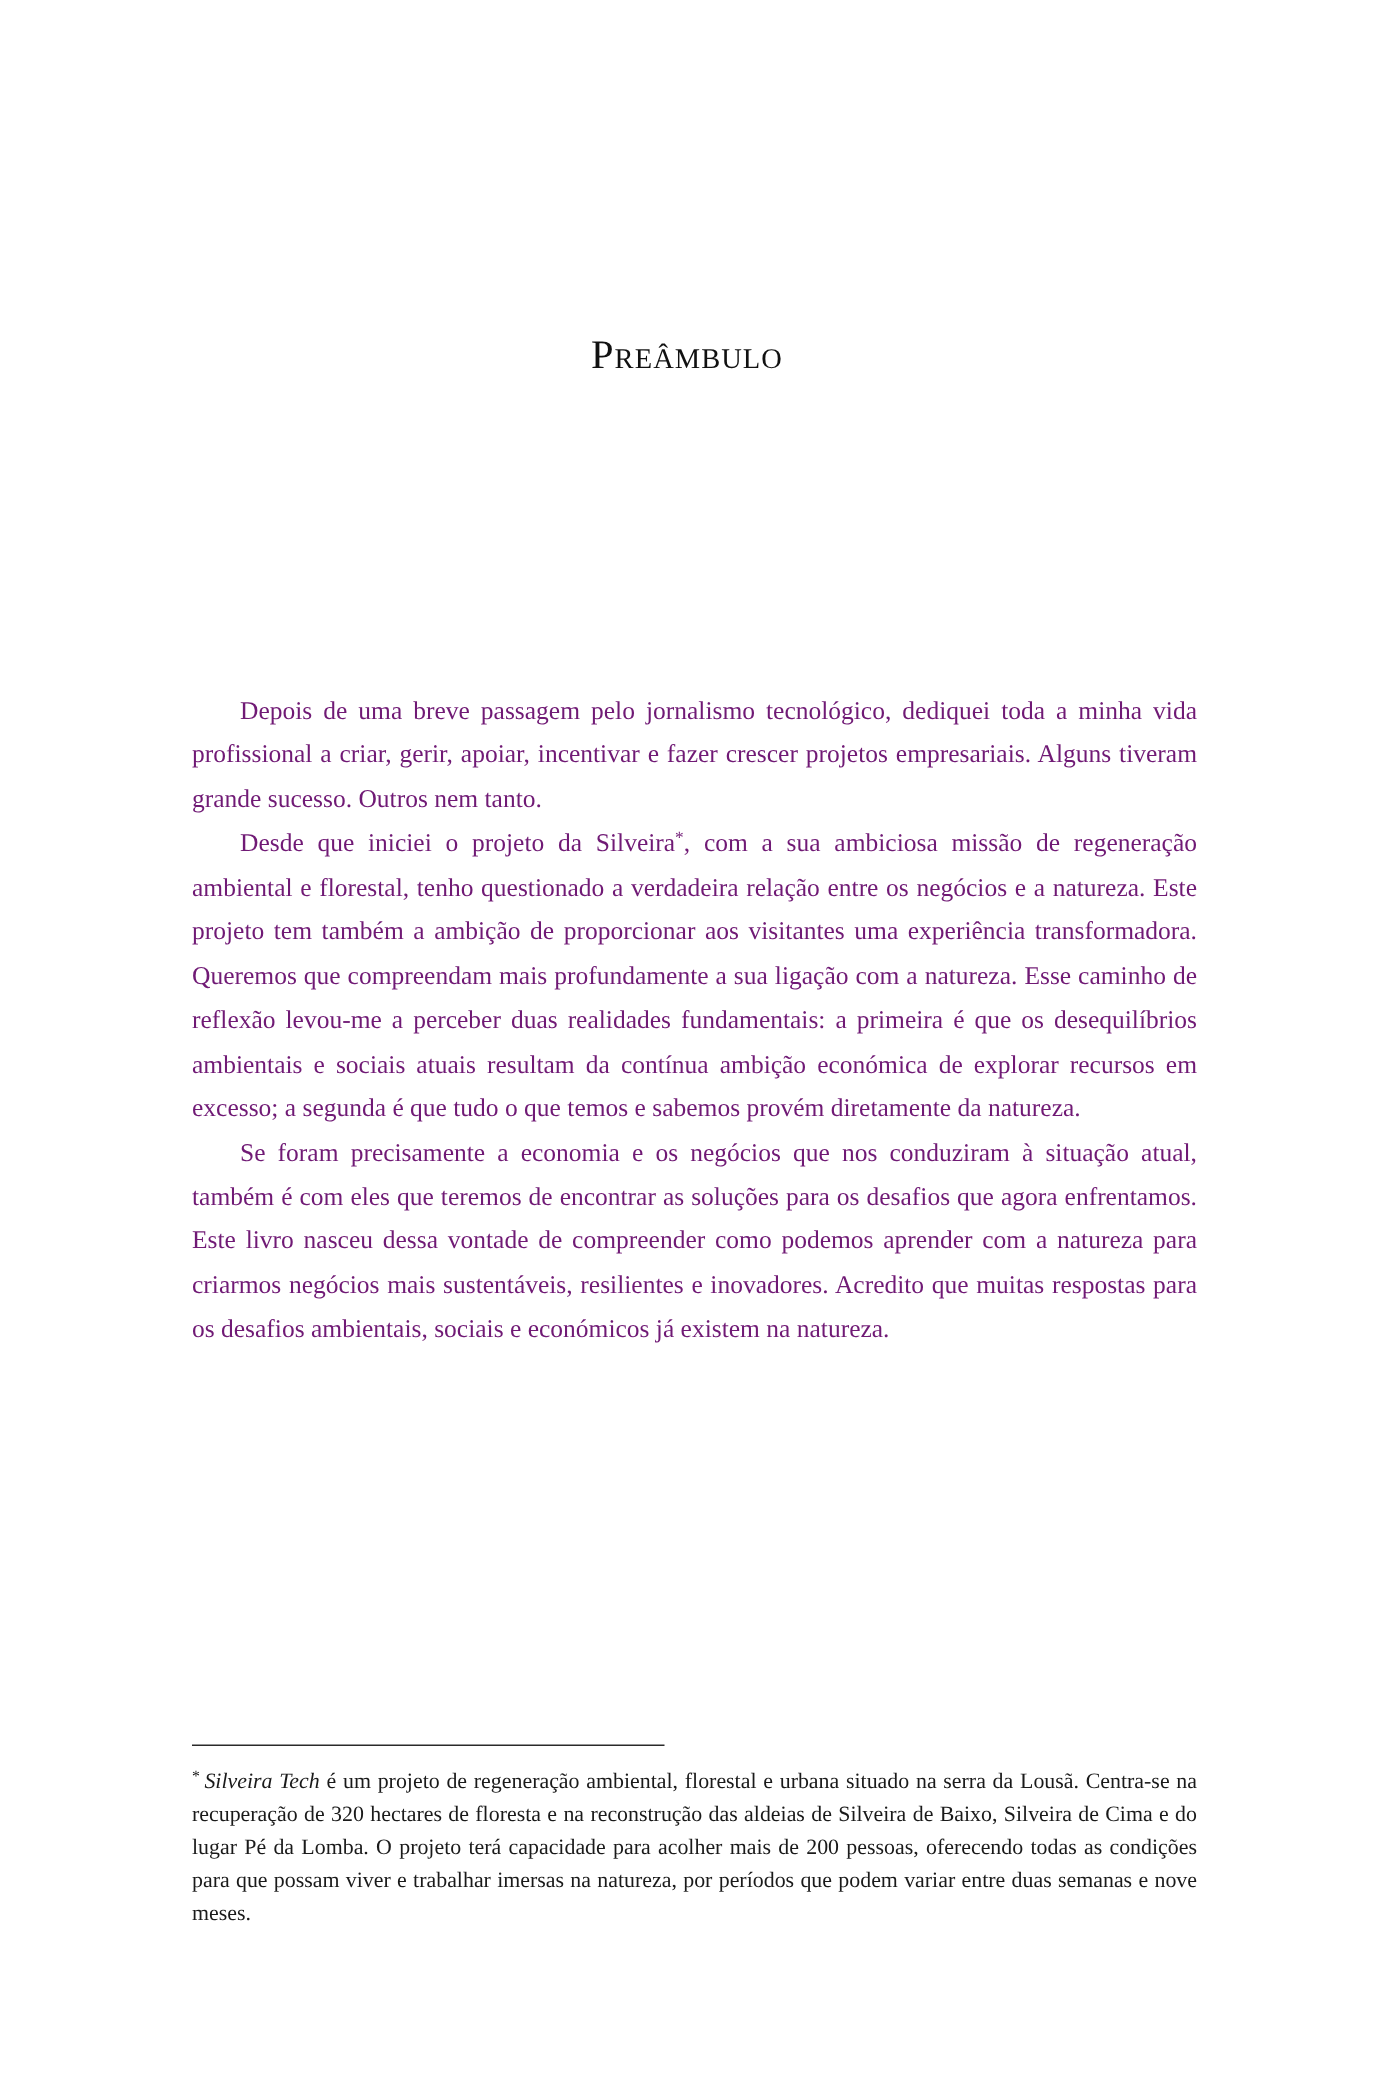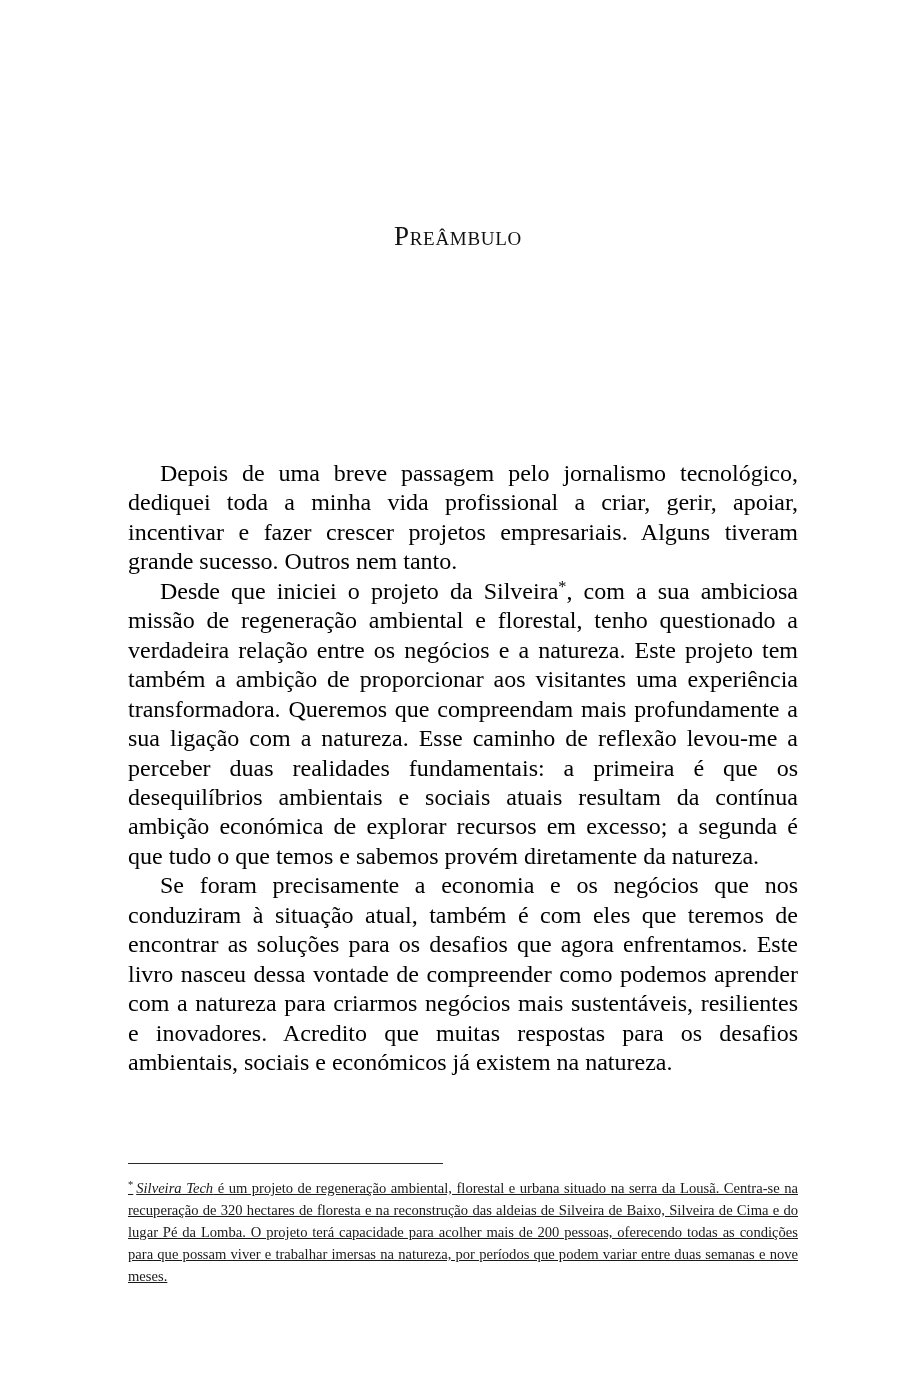--- a/index.html
+++ b/index.html
@@ -41,48 +41,47 @@
 
   
   .body-column {
     position: absolute;
     left: 128px;
     top: 459px;
     width: 670px;
   }
   .body-column p {
     margin: 0;
-    font-size: 24px;
+    font-size: 17px;
     line-height: 29.45px;
     text-align: justify;
     text-justify: inter-word;
     text-indent: 32px;
     hyphens: manual;
-    color: #000000;
+    color: #701a75;
   }
   .body-column p:last-child {
     text-align: justify;
   }
   .italic {
     font-style: italic;
   }
   .fn-ref {
     font-size: 0.68em;
     vertical-align: 0.42em;
     line-height: 0;
     letter-spacing: 0;
   }
 
   
   .footnote-area {
     position: absolute;
     left: 128px;
     top: 1163px;
     width: 670px;
-    text-decoration: underline;
   }
   .footnote-rule {
     width: 315px;
     height: 1px;
     background: #2a2a2a;
     border: 0;
     margin: 0 0 13px 0;
   }
   .footnote-text {
     margin: 0;

